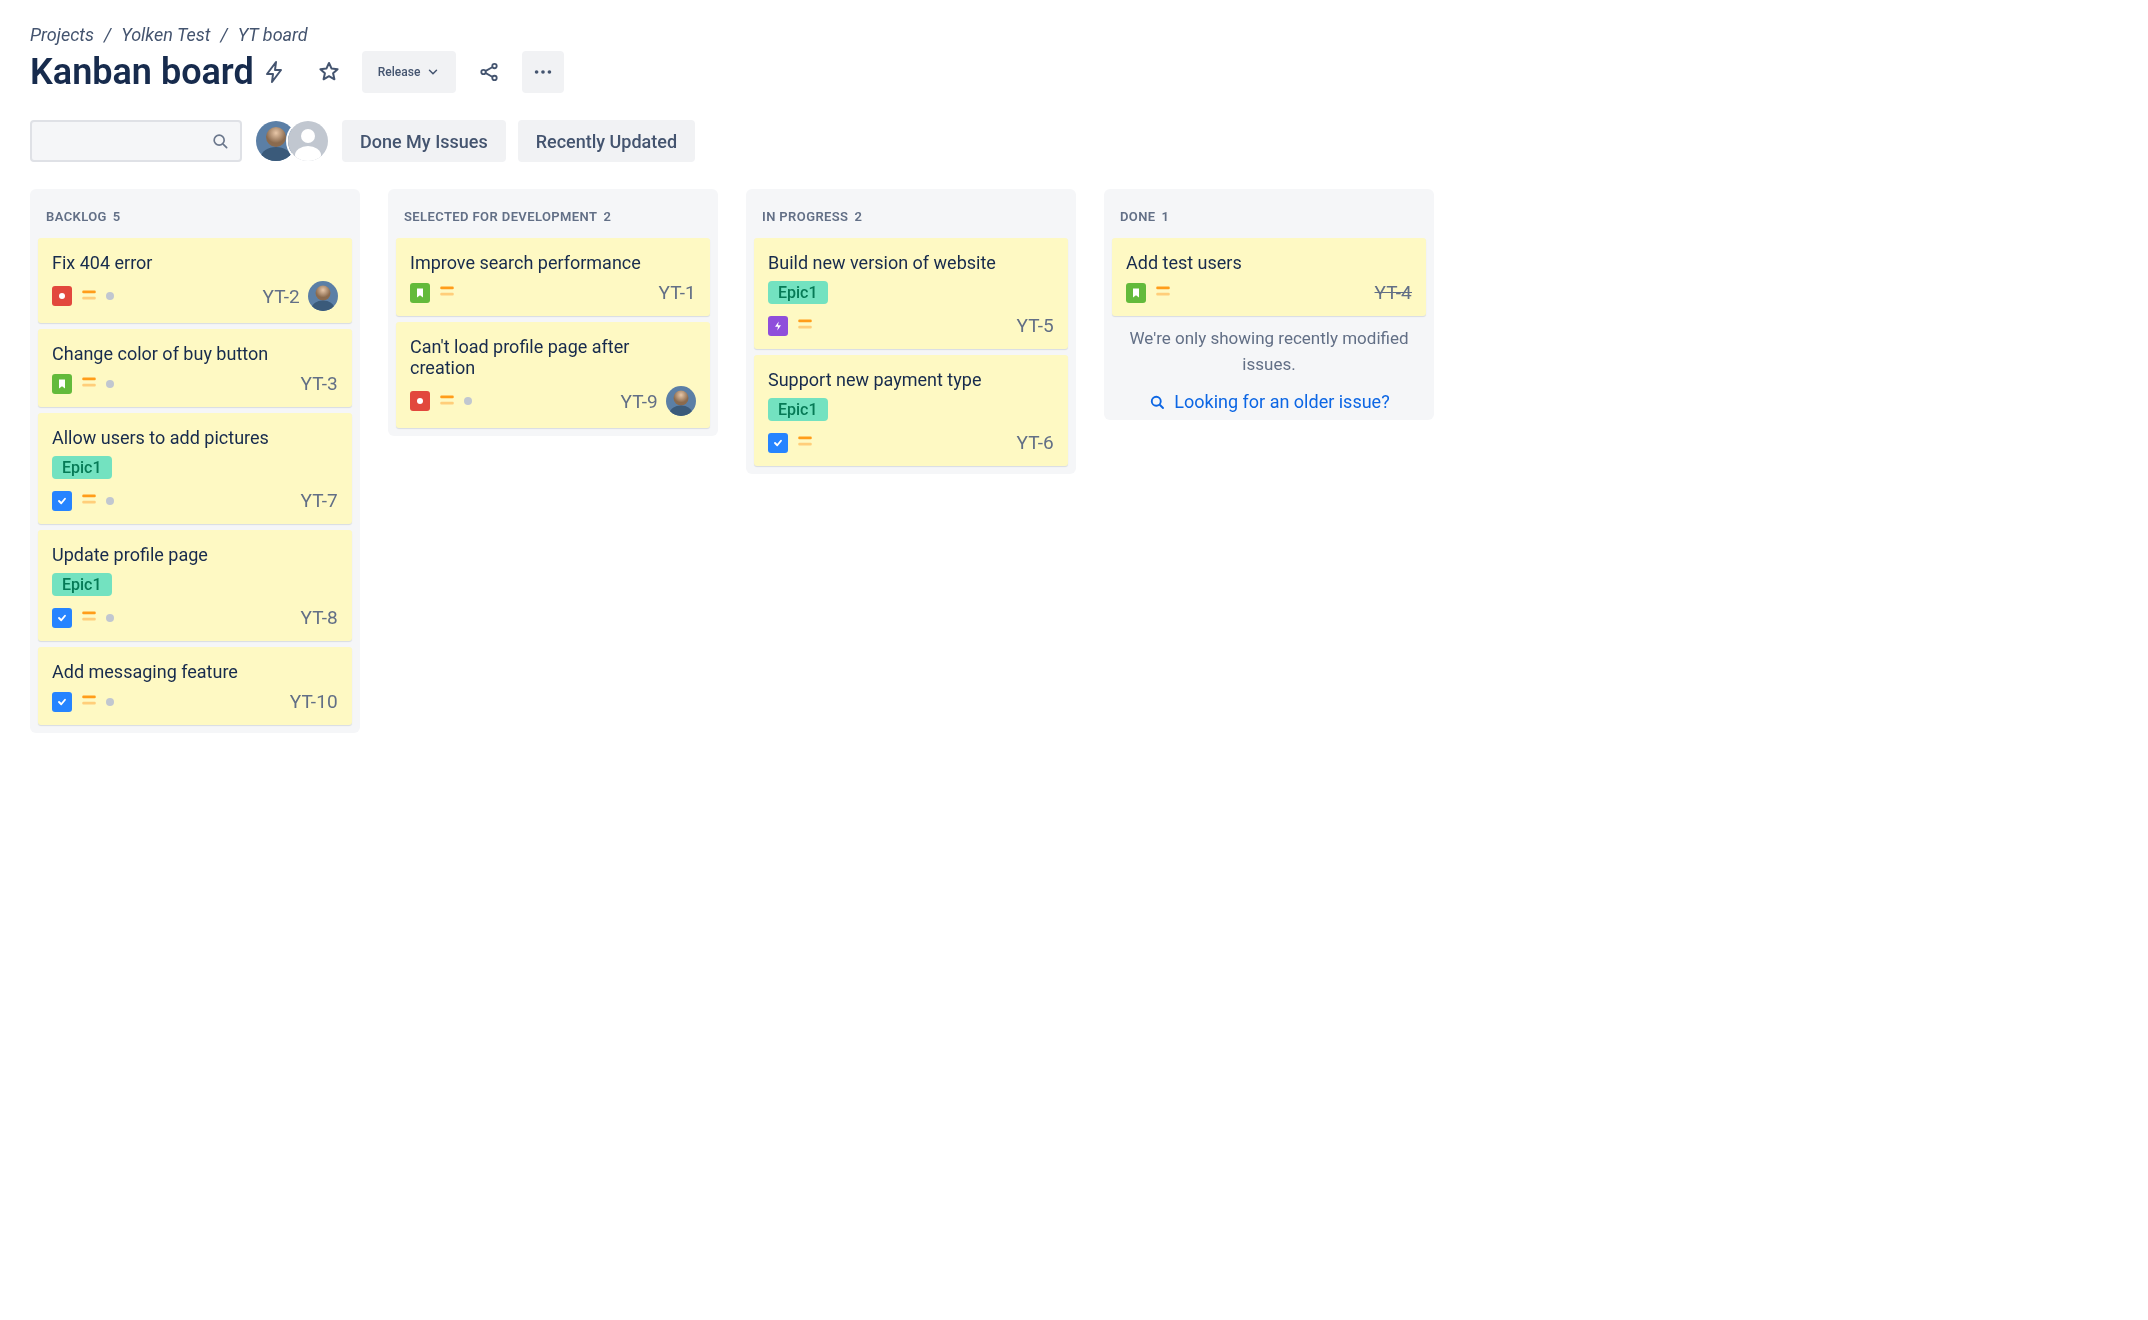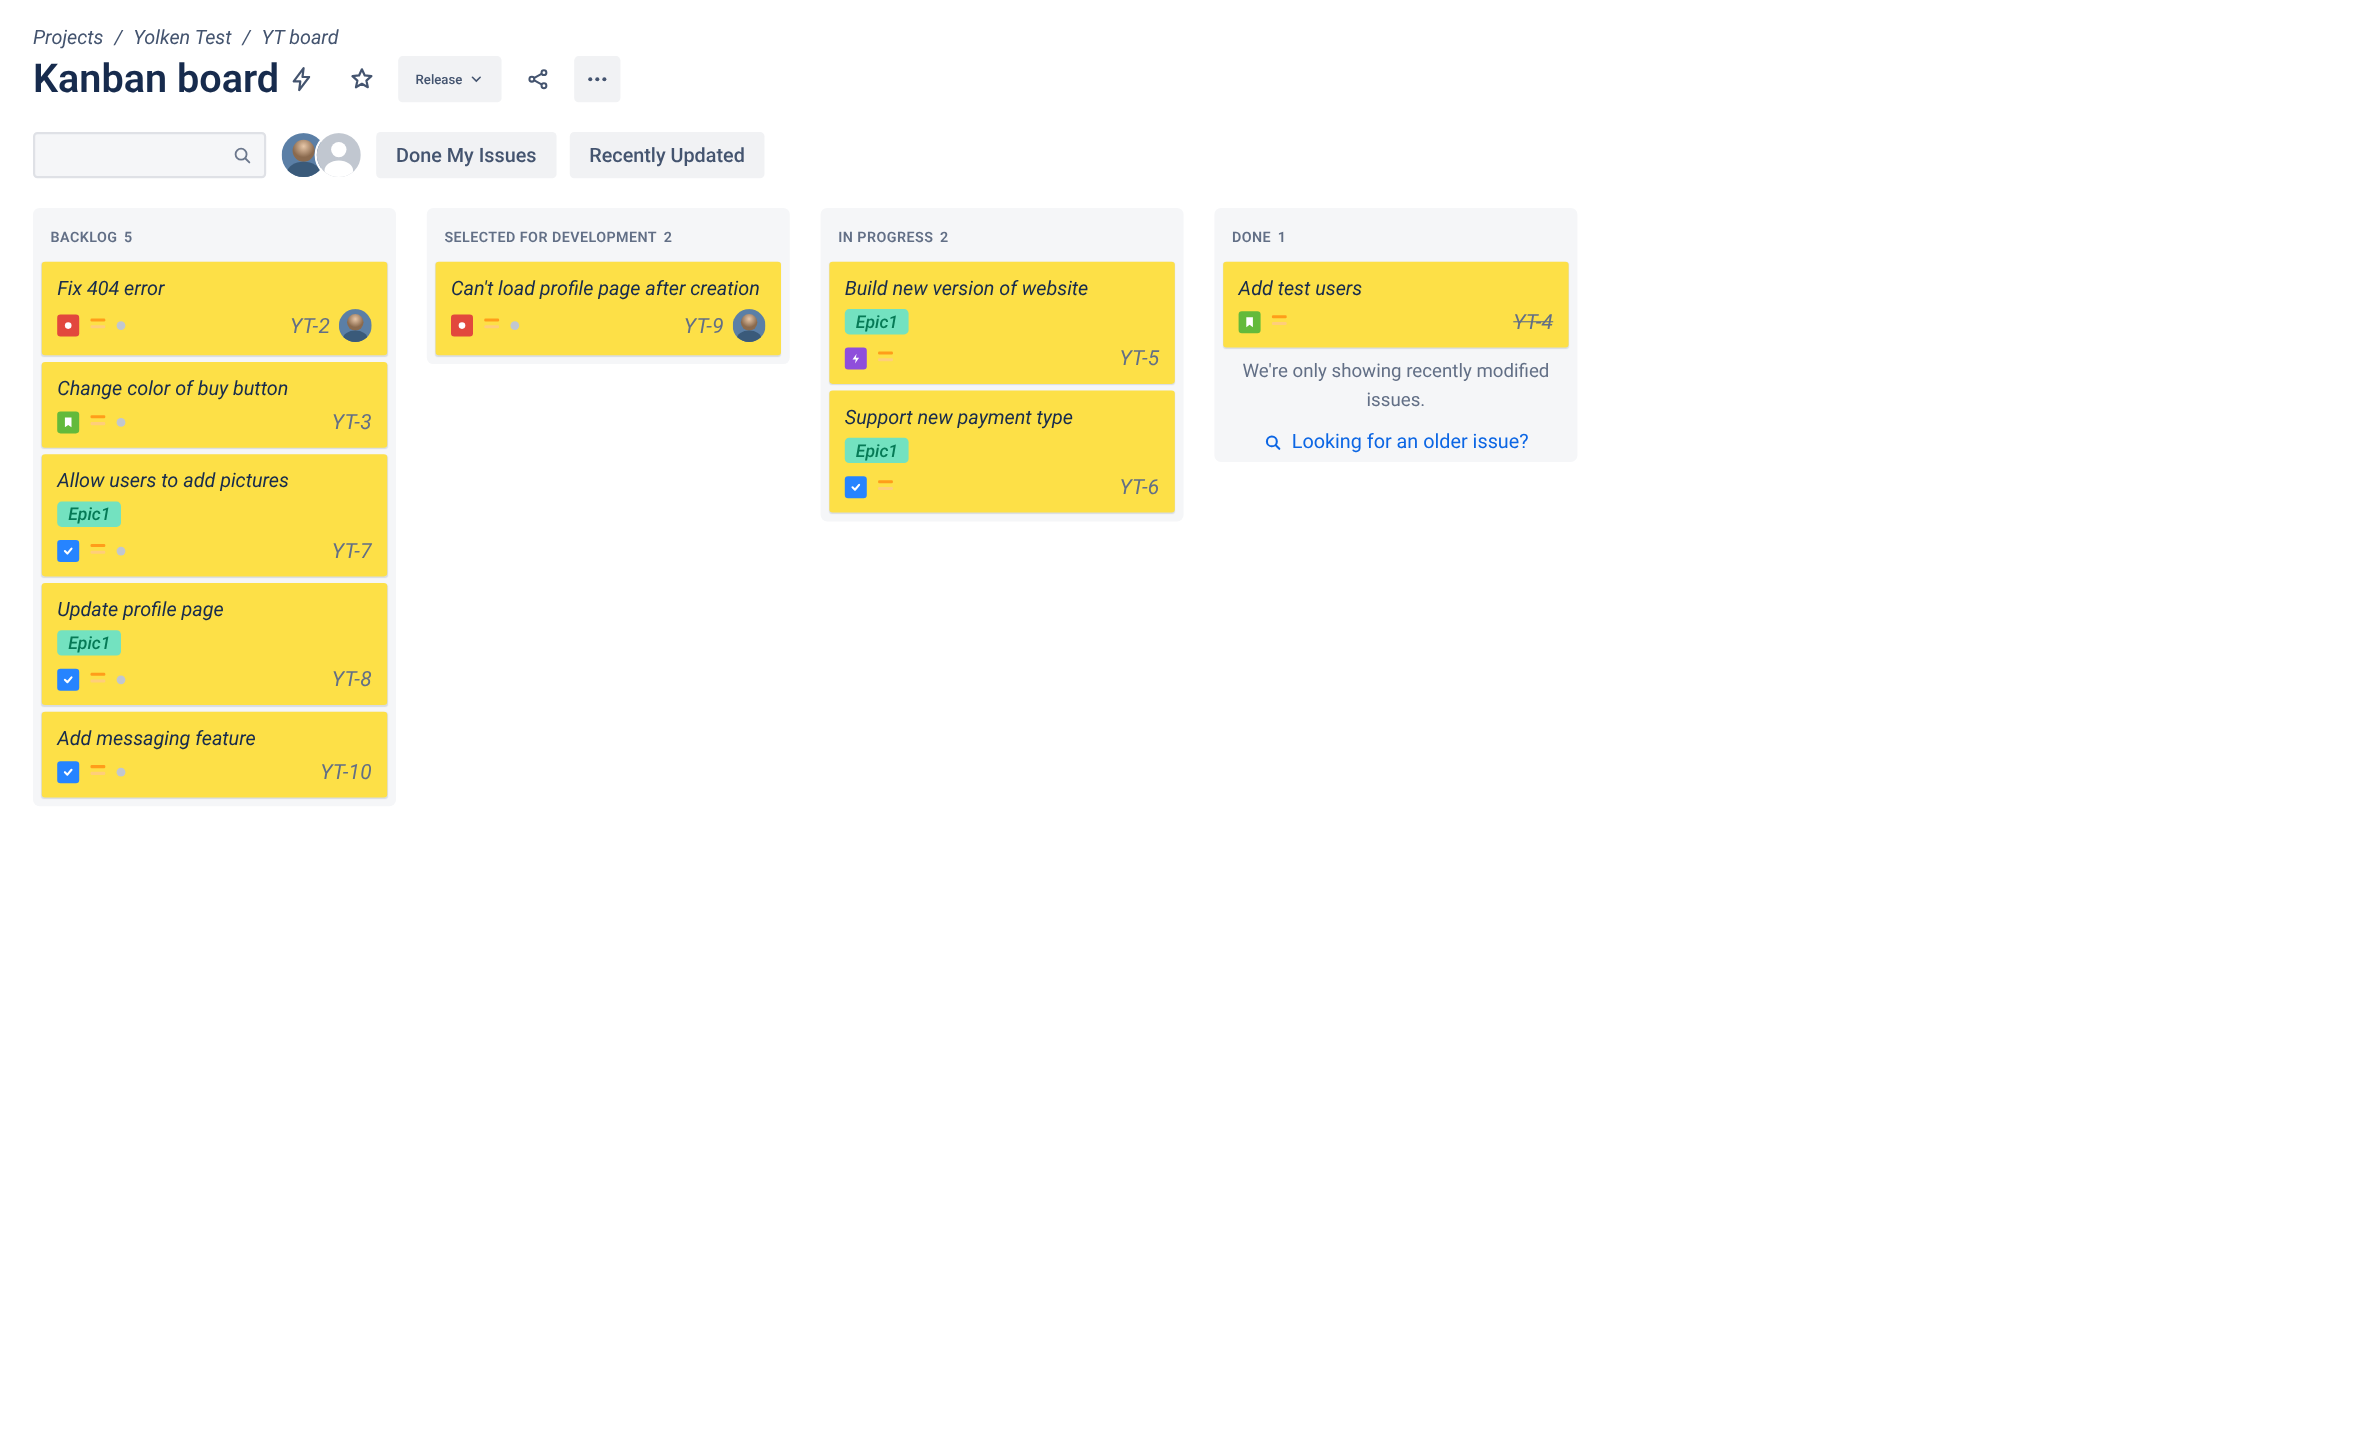--- a/index.html
+++ b/index.html
@@ -26,21 +26,21 @@
   .avatars { display:flex;}
   .avatar { width:44px; height:44px; border-radius:50%; border:2px solid #fff; display:flex; align-items:center; justify-content:center; background-size:cover;}
   .avatar + .avatar { margin-left:-12px; }
   .avatar svg{width:100%;height:100%;border-radius:50%;}
   .filter-btn { padding:0 18px; height:42px; background:#091E420F; border-radius:4px; display:flex; align-items:center; color:#44546F; font-size:18px; font-weight:500; cursor:pointer;}
   .board { display:flex; gap:28px; margin-top:26px; align-items:flex-start;}
   .column { width:330px; background:#F5F6F8; border-radius:6px; padding:8px; flex-shrink:0;}
   .col-header { padding:12px 8px 14px; color:#626F86; font-size:13px; font-weight:600; letter-spacing:.4px; text-transform:uppercase;}
   .col-header .count{ margin-left:6px;}
   .cards { display:flex; flex-direction:column; gap:6px;}
-  .card { background:#fde047; border-radius:3px; padding:14px 14px 12px; box-shadow: 0 1px 1px rgba(9,30,66,.12); cursor:pointer;font-style:italic;}
+  .card { background:#fef9c3; border-radius:3px; padding:14px 14px 12px; box-shadow: 0 1px 1px rgba(9,30,66,.12); cursor:pointer;}
   .card-title { font-size:18px; color:#172B4D; margin:0 0 8px;}
   .epic-tag { display:inline-block; font-size:16px; color:#067A56; background:#73E2C0; padding:2px 10px; border-radius:4px; margin-bottom:10px; font-weight:500;}
   .card-footer { display:flex; align-items:center; gap:8px;}
   .issue-key { margin-left:auto; color:#626F86; font-size:19px; letter-spacing:.2px;}
   .issue-key.done { text-decoration: line-through; }
   .mini-avatar { width:30px; height:30px; border-radius:50%; overflow:hidden;}
   .mini-avatar svg{width:100%;height:100%;}
   .type-icon { width:20px; height:20px; border-radius:3px; display:flex; align-items:center; justify-content:center;}
   .type-bug{ background:#E2483D;}
   .type-story{ background:#63BA3B;}
@@ -222,20 +222,35 @@
             <span class="flag-dot"></span>
             <span class="issue-key">YT-10</span>
           </div>
         </div>
       </div>
     </div>
     <div class="column">
       <div class="col-header"><span>Selected for Development</span><span class="count">2</span></div>
       <div class="cards">
         <div class="card">
+          <p class="card-title">Improve search performance</p>
+          <div class="card-footer">
+            <span class="type-icon type-story">
+              <svg viewBox="0 0 16 16">
+                <path d="M4 2h8v12l-4-3-4 3V2Z" fill="#fff"></path>
+              </svg>
+            </span>
+            <span class="prio-icon"><svg viewBox="0 0 16 16">
+                <rect x="2" y="4" width="12" height="2.5" rx="1" fill="#FF9D1A"></rect>
+                <rect x="2" y="9.5" width="12" height="2.5" rx="1" fill="#FFCE7A"></rect>
+              </svg></span>
+            <span class="issue-key">YT-1</span>
+          </div>
+        </div>
+        <div class="card">
           <p class="card-title">Can't load profile page after creation</p>
           <div class="card-footer">
             <span class="type-icon type-bug">
               <svg viewBox="0 0 16 16">
                 <circle cx="8" cy="8" r="4" fill="#fff"></circle>
               </svg>
             </span>
             <span class="prio-icon"><svg viewBox="0 0 16 16">
                 <rect x="2" y="4" width="12" height="2.5" rx="1" fill="#FF9D1A"></rect>
                 <rect x="2" y="9.5" width="12" height="2.5" rx="1" fill="#FFCE7A"></rect>

